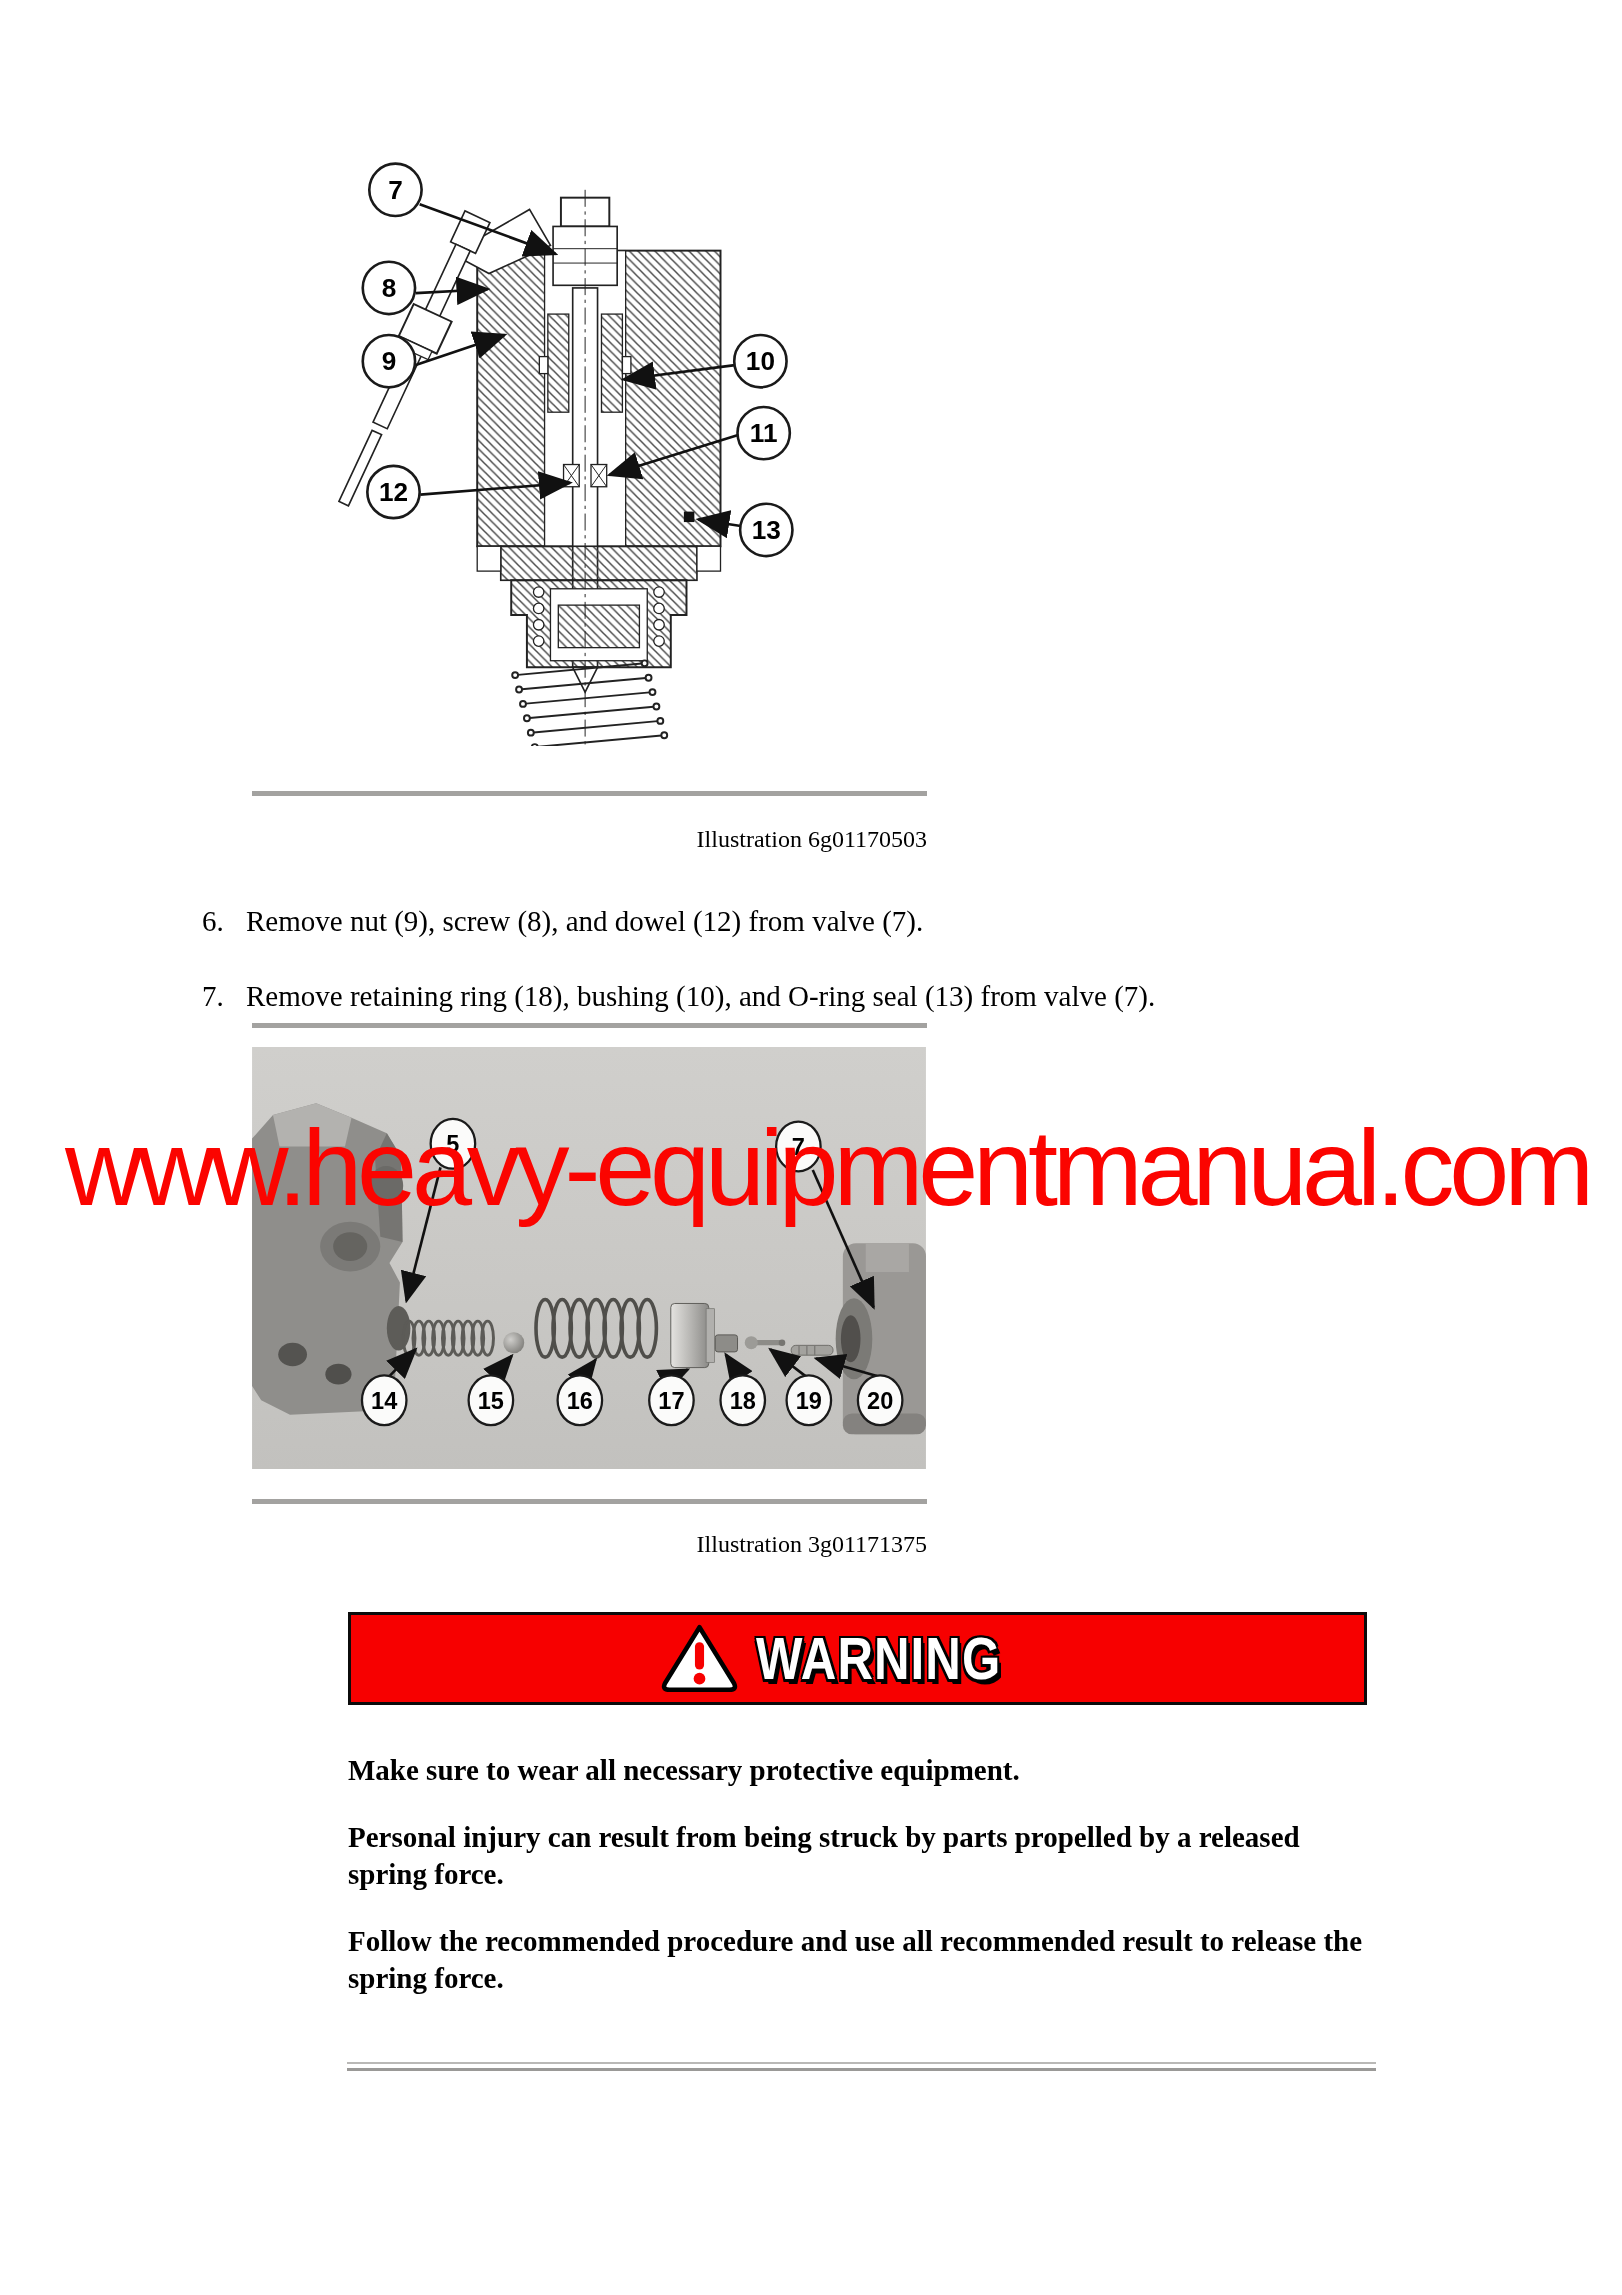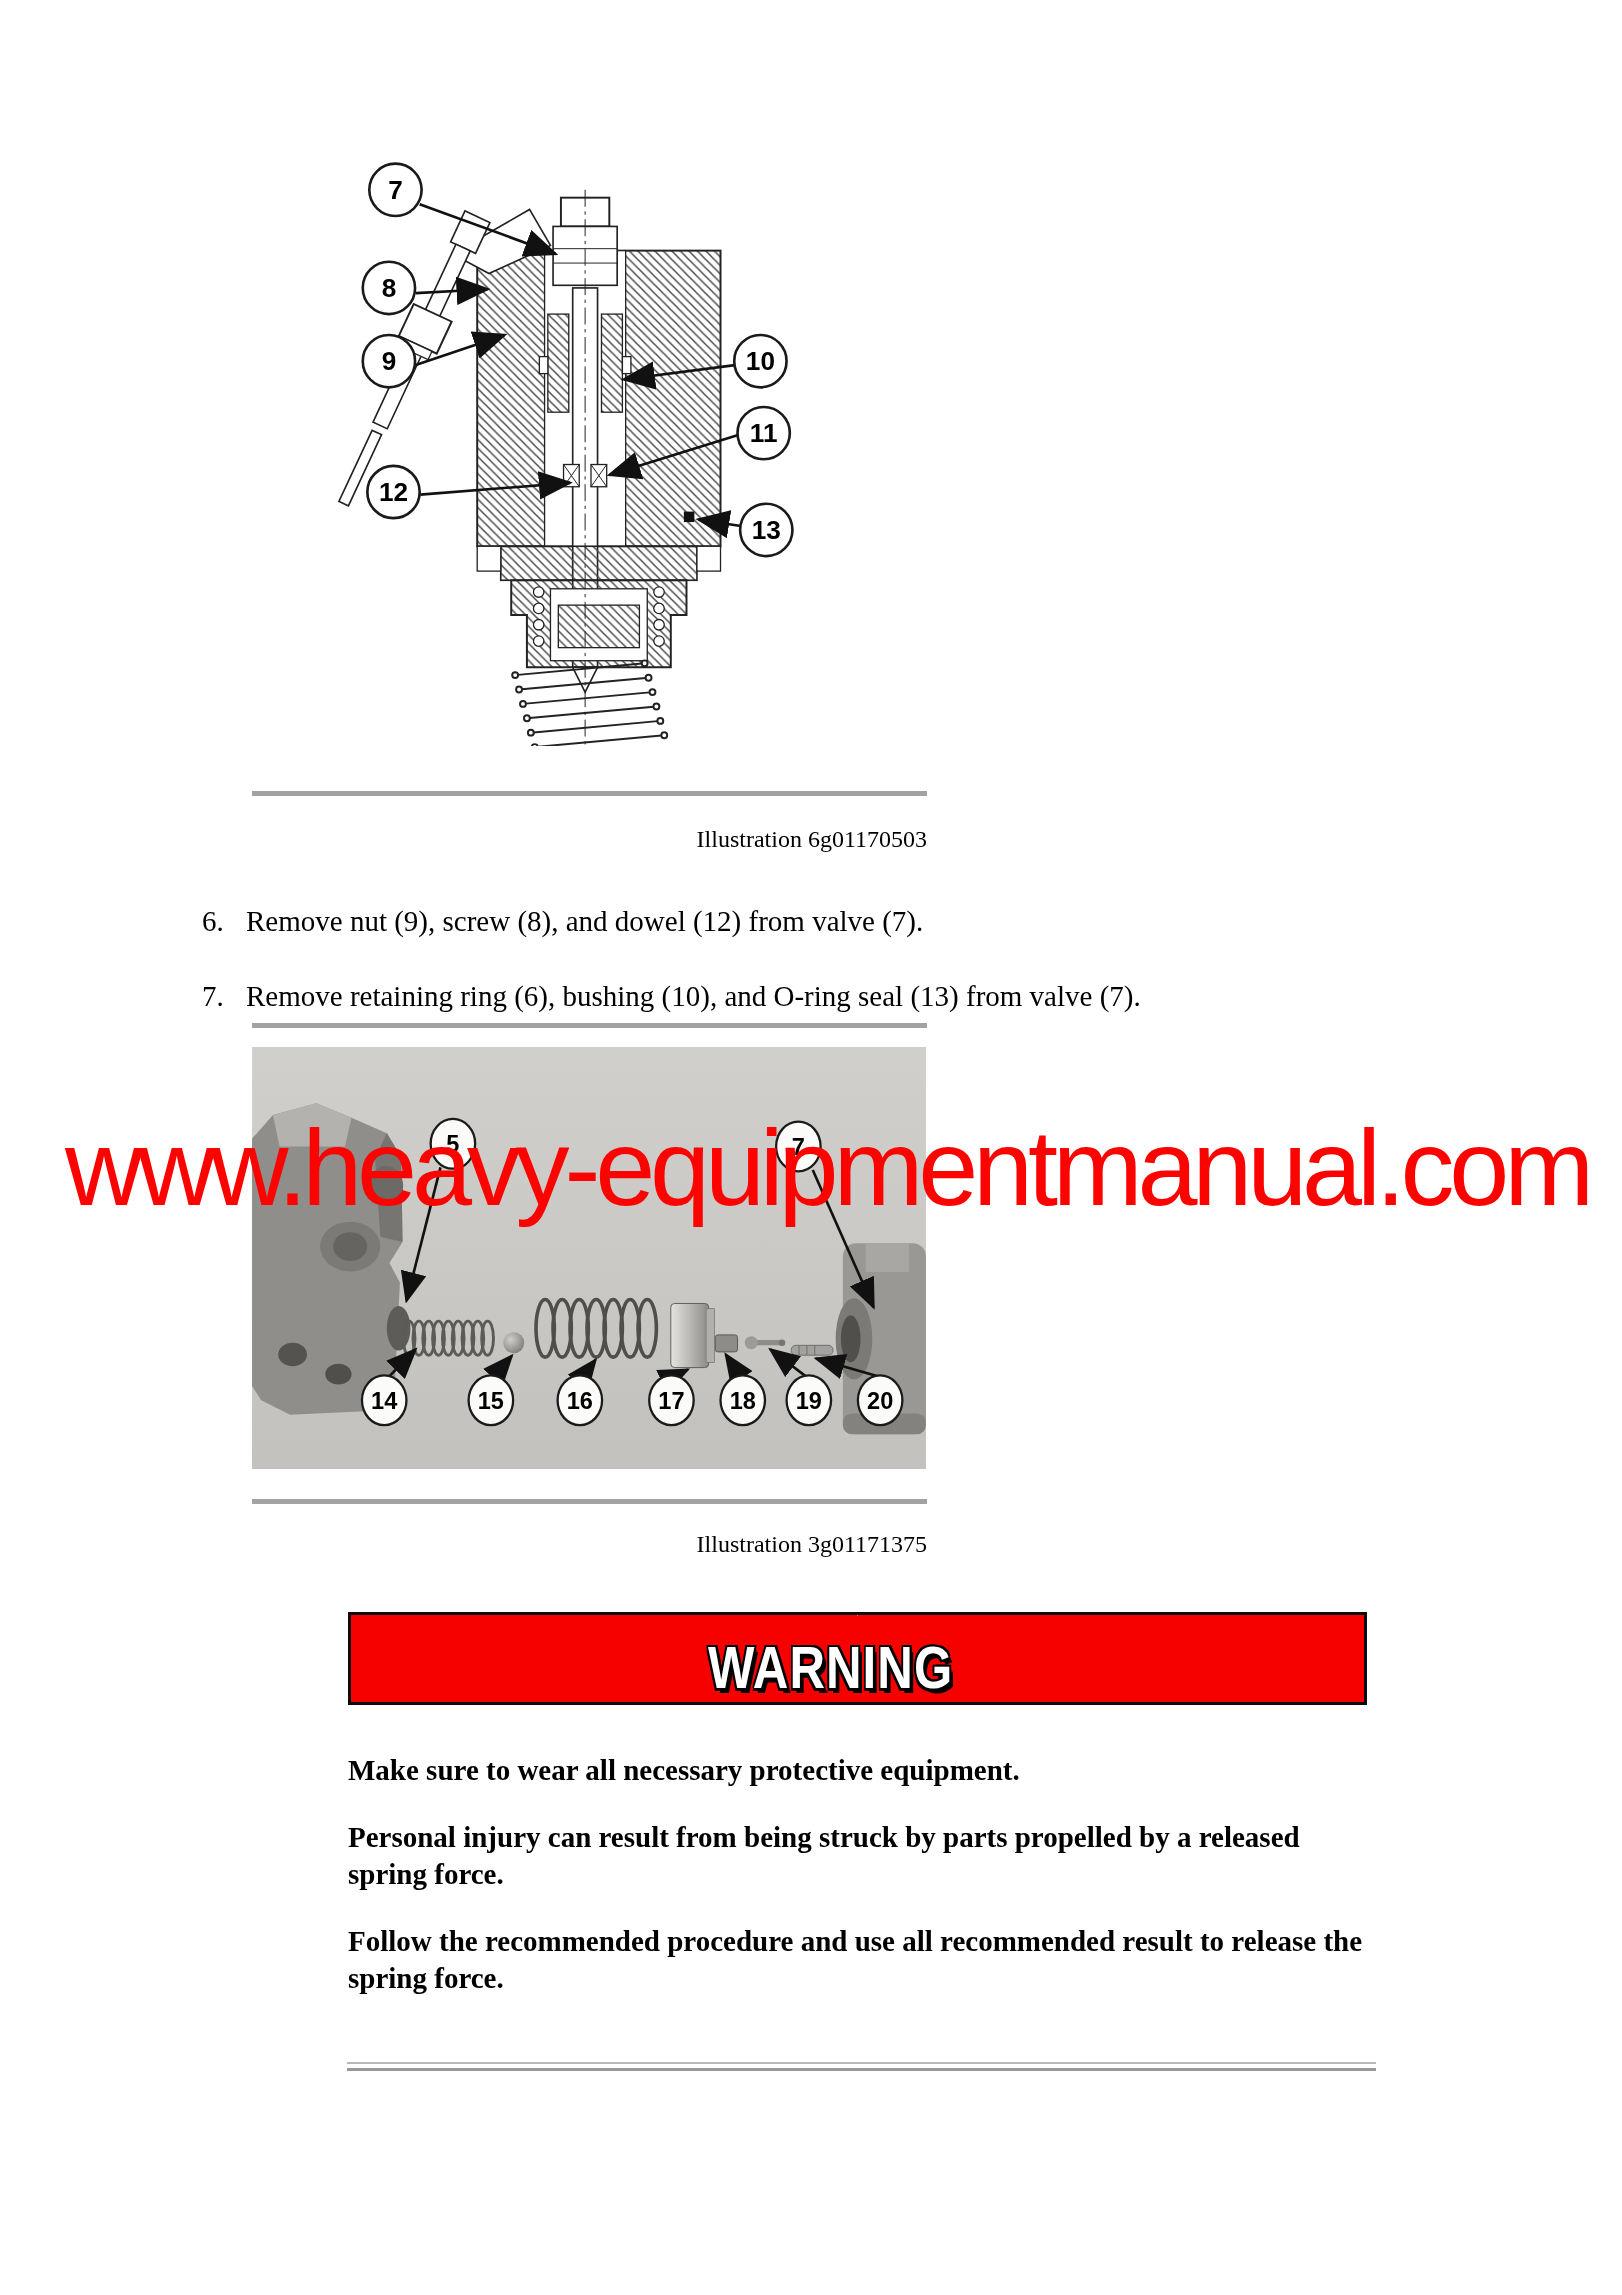--- a/index.html
+++ b/index.html
@@ -21,21 +21,21 @@
 
   
   .watermark{position:absolute;left:65px;top:1105px;font-family:"Liberation Sans",sans-serif;
              font-size:108px;letter-spacing:-5.2px;font-weight:400;white-space:nowrap;z-index:5;}
 
   
   .photo{position:absolute;left:252px;top:1047px;width:674px;height:422px;z-index:1;}
 
   
   .warn-banner{position:absolute;left:348px;top:1612px;width:1019px;height:93px;box-sizing:border-box;
-               border:3.3px solid #0b0b0b;display:flex;align-items:center;justify-content:center;gap:17px;z-index:2;flex-direction:column;}
+               border:3.3px solid #0b0b0b;display:flex;align-items:center;justify-content:center;gap:17px;z-index:2;}
   .warn-word{font-family:"Liberation Sans",sans-serif;font-weight:bold;font-size:60px;color:#ffffff;
              transform:scaleX(.82);transform-origin:left center;letter-spacing:1.3px;white-space:nowrap;
              text-shadow:2px 0 0 #000,-2px 0 0 #000,0 2px 0 #000,0 -2px 0 #000,
                          2.6px 2.6px 0 #000,-2px -2px 0 #000,2.6px -2px 0 #000,-2px 2.6px 0 #000,4.6px 4.6px 0 #000;}
   .warn-text{position:absolute;left:348px;width:1021px;font-weight:bold;font-size:29px;line-height:37px;z-index:2;}
   .warn-text p{margin:0 0 30px 0;}
 
   svg text.callout{font-family:"Liberation Sans",sans-serif;font-weight:bold;text-anchor:middle;}
   svg text.callout.draw{font-size:40px;}
   svg text.callout.photo-n{font-size:36px;}
@@ -162,21 +162,21 @@
 <div class="rule" style="top:791px;"></div>
 <div class="caption-row" style="top:826px;">
   <span>Illustration 6</span>
   <span>g01170503</span>
 </div>
 
 <div class="step" style="top:904px;">
   <span class="num">6.</span><span>Remove nut (9), screw (8), and dowel (12) from valve (7).</span>
 </div>
 <div class="step" style="top:979px;">
-  <span class="num">7.</span><span>Remove retaining ring (6), bushing (10), and O-ring seal (13) from valve (7).</span>
+  <span class="num">7.</span><span>Remove retaining ring (18), bushing (10), and O-ring seal (13) from valve (7).</span>
 </div>
 
 <div class="rule" style="top:1023px;"></div>
 
 <svg class="photo" width="674" height="422" viewBox="0 0 1030 645">
   <defs>
     <linearGradient id="bgph" x1="0" y1="0" x2="0" y2="1">
       <stop offset="0" stop-color="#d0cfcc"></stop>
         <stop offset="0.55" stop-color="#c9c8c5"></stop>
         <stop offset="1" stop-color="#c2c1be"></stop>

